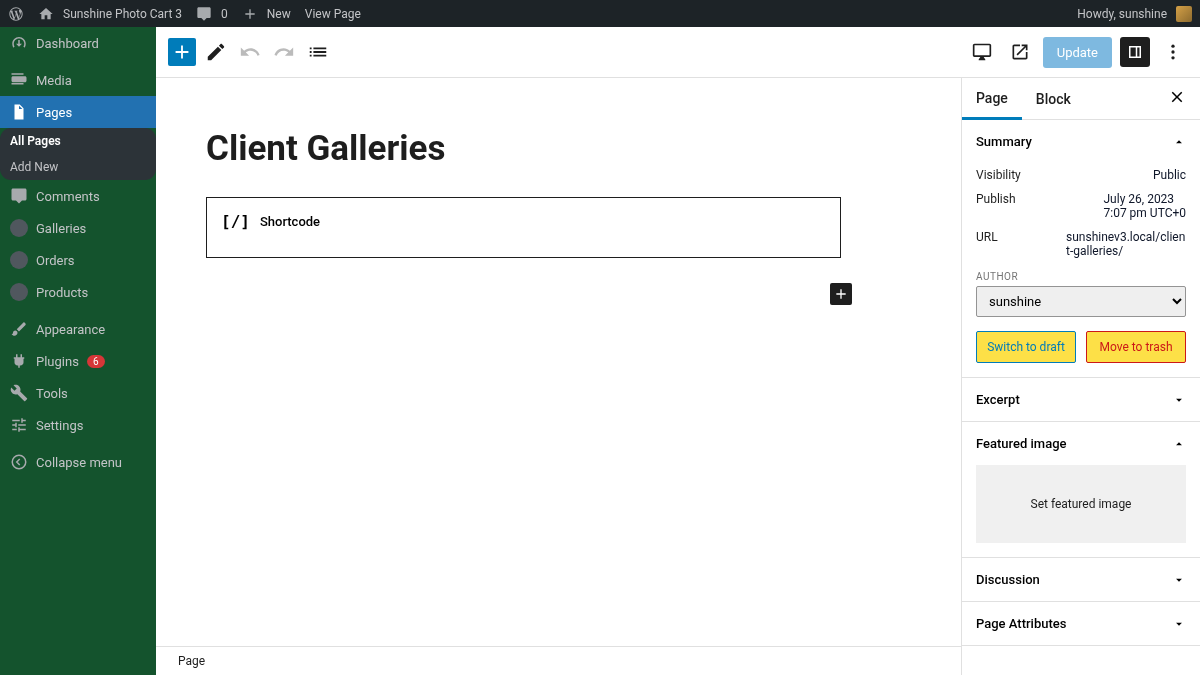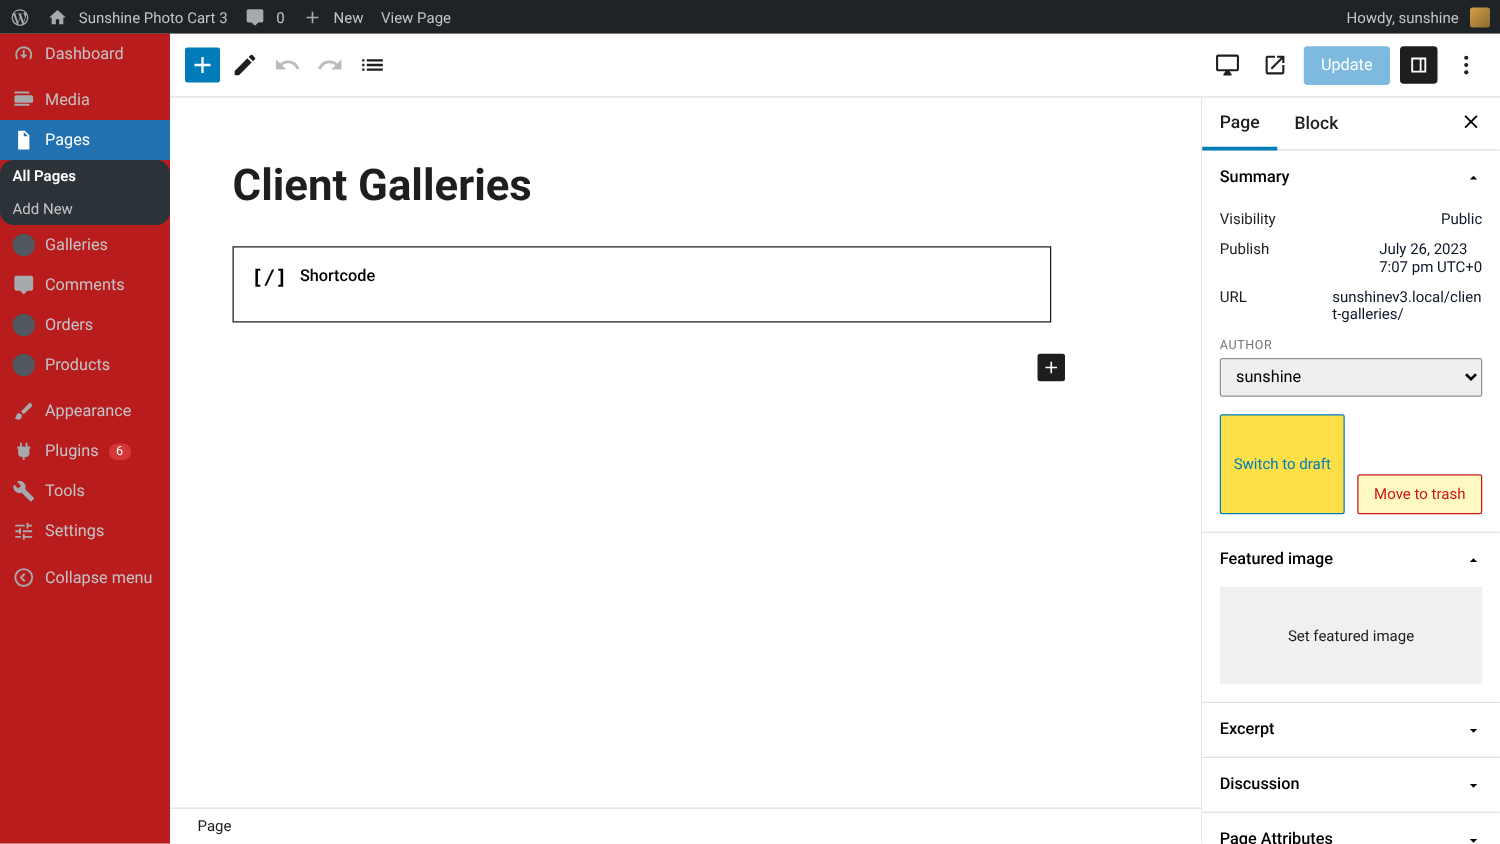--- a/index.html
+++ b/index.html
@@ -9,21 +9,21 @@
     .admin-bar { height: 27px; background: #1d2327; color: #c3c4c7; display: flex; align-items: center; font-size: 12px; padding: 0 8px; justify-content: space-between; }
     .admin-bar-left, .admin-bar-right { display: flex; align-items: center; gap: 14px; }
     .admin-bar-item { display: flex; align-items: center; gap: 9px; cursor: pointer; color: #c3c4c7; }
     .admin-bar-item svg { width: 16px; height: 16px; fill: #a7aaad; }
     .avatar-small { width: 16px; height: 16px; border-radius: 2px; background: linear-gradient(135deg, #d4a047, #8c6a2e); }
     
     
     .container { display: flex; height: calc(675px - 27px); }
     
     
-    .sidebar { width: 136px; background: #b91c1c; color: #fff; font-size: 13px; flex-shrink: 0; position: relative; }
+    .sidebar { width: 156px; background: #14532d; color: #fff; font-size: 13px; flex-shrink: 0; position: relative; }
     .menu-item { display: flex; align-items: center; gap: 8px; padding: 7px 10px; color: #c3c4c7; cursor: pointer; }
     .menu-item svg { width: 18px; height: 18px; fill: #a7aaad; flex-shrink: 0; }
     .menu-item.active { background: #2271b1; color: #fff; position: relative; }
     .menu-item.active svg { fill: #fff; }
     .menu-item.active::after { content: ""; position: absolute; right: -8px; top: 50%; transform: translateY(-50%); border: 8px solid transparent; border-right-color: #fff; }
     .submenu { background: #2c3338; border-radius: 11px; }
     .submenu-item { padding: 6px 10px; color: #c3c4c7; cursor: pointer; font-size: 12px; }
     .submenu-item.current { color: #fff; font-weight: 600; }
     .menu-separator { height: 5px; }
     .menu-icon-circle { width: 18px; height: 18px; border-radius: 50%; background: #50575e; flex-shrink: 0; }
@@ -65,21 +65,21 @@
     .panel-section { border-bottom: 1px solid #e0e0e0; }
     .panel-section-header { display: flex; justify-content: space-between; align-items: center; padding: 14px 14px; cursor: pointer; font-weight: 500; }
     .panel-section-body { padding: 0 14px 14px; }
     .setting-row { display: flex; justify-content: space-between; align-items: flex-start; padding: 5px 0; font-size: 12px; }
     .setting-row .label { color: #1e1e1e; }
     .setting-row .value { color: #0f172a; max-width: 120px; word-break: break-word; }
     .author-label { font-size: 10px; color: #757575; text-transform: uppercase; letter-spacing: 0.5px; margin-top: 8px; margin-bottom: 4px; }
     .author-select { width: 100%; padding: 6px 8px; border: 1px solid #949494; border-radius: 2px; font-size: 13px; }
     .action-buttons { display: flex; gap: 10px; margin-top: 14px; }
     .btn-outline-blue { flex: 1; padding: 8px 6px; border: 1px solid #007cba; color: #007cba; background: #fde047; border-radius: 2px; font-size: 12px; cursor: pointer; }
-    .btn-outline-red { flex: 1; padding: 8px 6px; border: 1px solid #cc1818; color: #cc1818; background: #fef9c3; border-radius: 2px; font-size: 12px; cursor: pointer; margin-top: 48px; }
+    .btn-outline-red { flex: 1; padding: 8px 6px; border: 1px solid #cc1818; color: #cc1818; background: #fde047; border-radius: 2px; font-size: 12px; cursor: pointer; }
     .featured-image-box { background: #f0f0f0; height: 78px; display: flex; align-items: center; justify-content: center; font-size: 12px; color: #1e1e1e; cursor: pointer; }
     
     
     .status-footer { position: absolute; left: 0; right: 0; bottom: 0; border-top: 1px solid #e0e0e0; padding: 7px 22px; font-size: 12px; color: #1e1e1e; background: #fff; }
     .chevron { width: 14px; height: 14px; }
   </style>
 </head>
 <body>
 
 <div class="admin-bar">
@@ -139,28 +139,28 @@
       <svg viewBox="0 0 24 24">
           <path d="M6 2v20h12V7l-5-5H6zm6 1.5L16.5 8H12V3.5z"></path>
         </svg>
       <span>Pages</span>
     </div>
     <div class="submenu">
       <div class="submenu-item current">All Pages</div>
       <div class="submenu-item">Add New</div>
     </div>
     <div class="menu-item">
+      <svg viewBox="0 0 24 24">
+          <path d="M20 2H4c-1.1 0-2 .9-2 2v12c0 1.1.9 2 2 2h4l4 4 4-4h4c1.1 0 2-.9 2-2V4c0-1.1-.9-2-2-2z"></path>
+        </svg>
+      <span>Comments</span>
+    </div>
+    <div class="menu-item">
       <div class="menu-icon-circle"></div>
       <span>Galleries</span>
-    </div>
-    <div class="menu-item">
-      <svg viewBox="0 0 24 24">
-          <path d="M20 2H4c-1.1 0-2 .9-2 2v12c0 1.1.9 2 2 2h4l4 4 4-4h4c1.1 0 2-.9 2-2V4c0-1.1-.9-2-2-2z"></path>
-        </svg>
-      <span>Comments</span>
     </div>
     <div class="menu-item">
       <div class="menu-icon-circle"></div>
       <span>Orders</span>
     </div>
     <div class="menu-item">
       <div class="menu-icon-circle"></div>
       <span>Products</span>
     </div>
     <div class="menu-separator"></div>
@@ -309,41 +309,41 @@
             </select>
             <div class="action-buttons">
               <button class="btn-outline-blue">Switch to draft</button>
               <button class="btn-outline-red">Move to trash</button>
             </div>
           </div>
         </div>
 
         <div class="panel-section">
           <div class="panel-section-header">
+            <span>Excerpt</span>
+            <svg class="chevron" viewBox="0 0 24 24">
+                <path d="M7 10l5 5 5-5z"></path>
+              </svg>
+          </div>
+        </div>
+
+        <div class="panel-section">
+          <div class="panel-section-header">
             <span>Featured image</span>
             <svg class="chevron" viewBox="0 0 24 24">
                 <path d="M7 14l5-5 5 5z"></path>
               </svg>
           </div>
           <div class="panel-section-body">
             <div class="featured-image-box">Set featured image</div>
           </div>
         </div>
 
         <div class="panel-section">
           <div class="panel-section-header">
-            <span>Excerpt</span>
-            <svg class="chevron" viewBox="0 0 24 24">
-                <path d="M7 10l5 5 5-5z"></path>
-              </svg>
-          </div>
-        </div>
-
-        <div class="panel-section">
-          <div class="panel-section-header">
             <span>Discussion</span>
             <svg class="chevron" viewBox="0 0 24 24">
                 <path d="M7 10l5 5 5-5z"></path>
               </svg>
           </div>
         </div>
 
         <div class="panel-section">
           <div class="panel-section-header">
             <span>Page Attributes</span>

